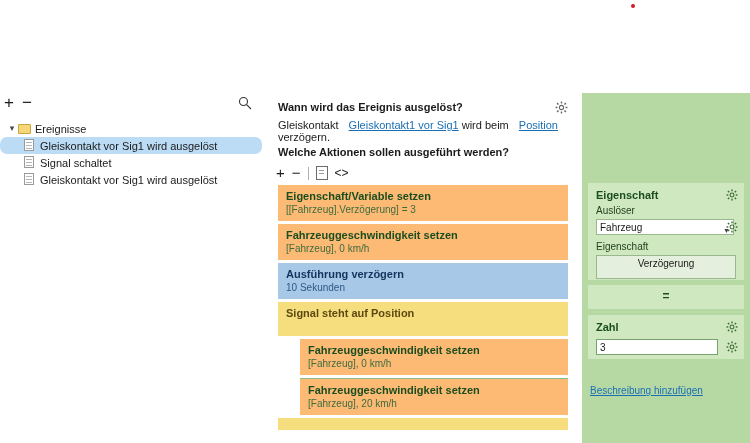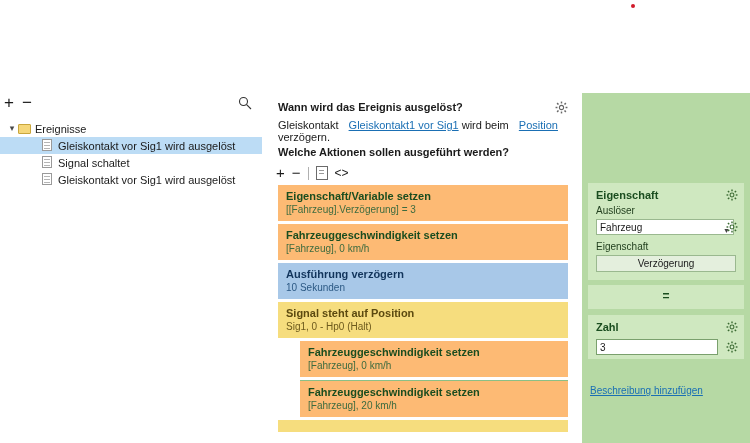--- a/index.html
+++ b/index.html
@@ -117,21 +117,21 @@
   }
   .doc-icon:after {
     content: "";
     position: absolute;
     left: 2px; top: 3px;
     width: 6px; height: 1px;
     background: #b5b5b5;
     box-shadow: 0 3px 0 #b5b5b5, 0 6px 0 #b5b5b5;
   }
   .tree-label { font-size: 11px; color: #1a1a1a; }
-  .indent-2 { padding-left: 42px; }
+  .indent-2 { padding-left: 24px; border-radius: 7px; }
 
   
   .center-panel {
     position: absolute;
     left: 270px;
     top: 93px;
     width: 306px;
     height: 350px;
     background: #ffffff;
   }
@@ -314,21 +314,21 @@
   .row-gear {
     position: absolute;
     right: 6px;
     width: 12px;
     height: 12px;
   }
   .btn-prop {
     position: absolute;
     left: 8px;
     width: 140px;
-    height: 17px;
+    height: 24px;
     background: #e4efdd;
     border: 1px solid #9ab88f;
     box-sizing: border-box;
     font-size: 10px;
     color: #1a1a1a;
     text-align: center;
     line-height: 15px;
     cursor: default;
   }
   .eq-sign {
@@ -456,21 +456,20 @@
       <div class="t2">[Fahrzeug], 0 km/h</div>
     </div>
 
     <div class="act blue">
       <div class="t1">Ausführung verzögern</div>
       <div class="t2">10 Sekunden</div>
     </div>
 
     <div class="act yellow">
       <div class="t1">Signal steht auf Position</div>
-      <div class="t2">Sig1, 0 - Hp0 (Halt)</div>
     </div>
 
     <div class="act green nested">
       <div class="t1">Fahrzeuggeschwindigkeit setzen</div>
       <div class="t2">[Fahrzeug], 0 km/h</div>
     </div>
 
     <div class="act green nested sub-sep">
       <div class="t1">Fahrzeuggeschwindigkeit setzen</div>
       <div class="t2">[Fahrzeug], 20 km/h</div>

